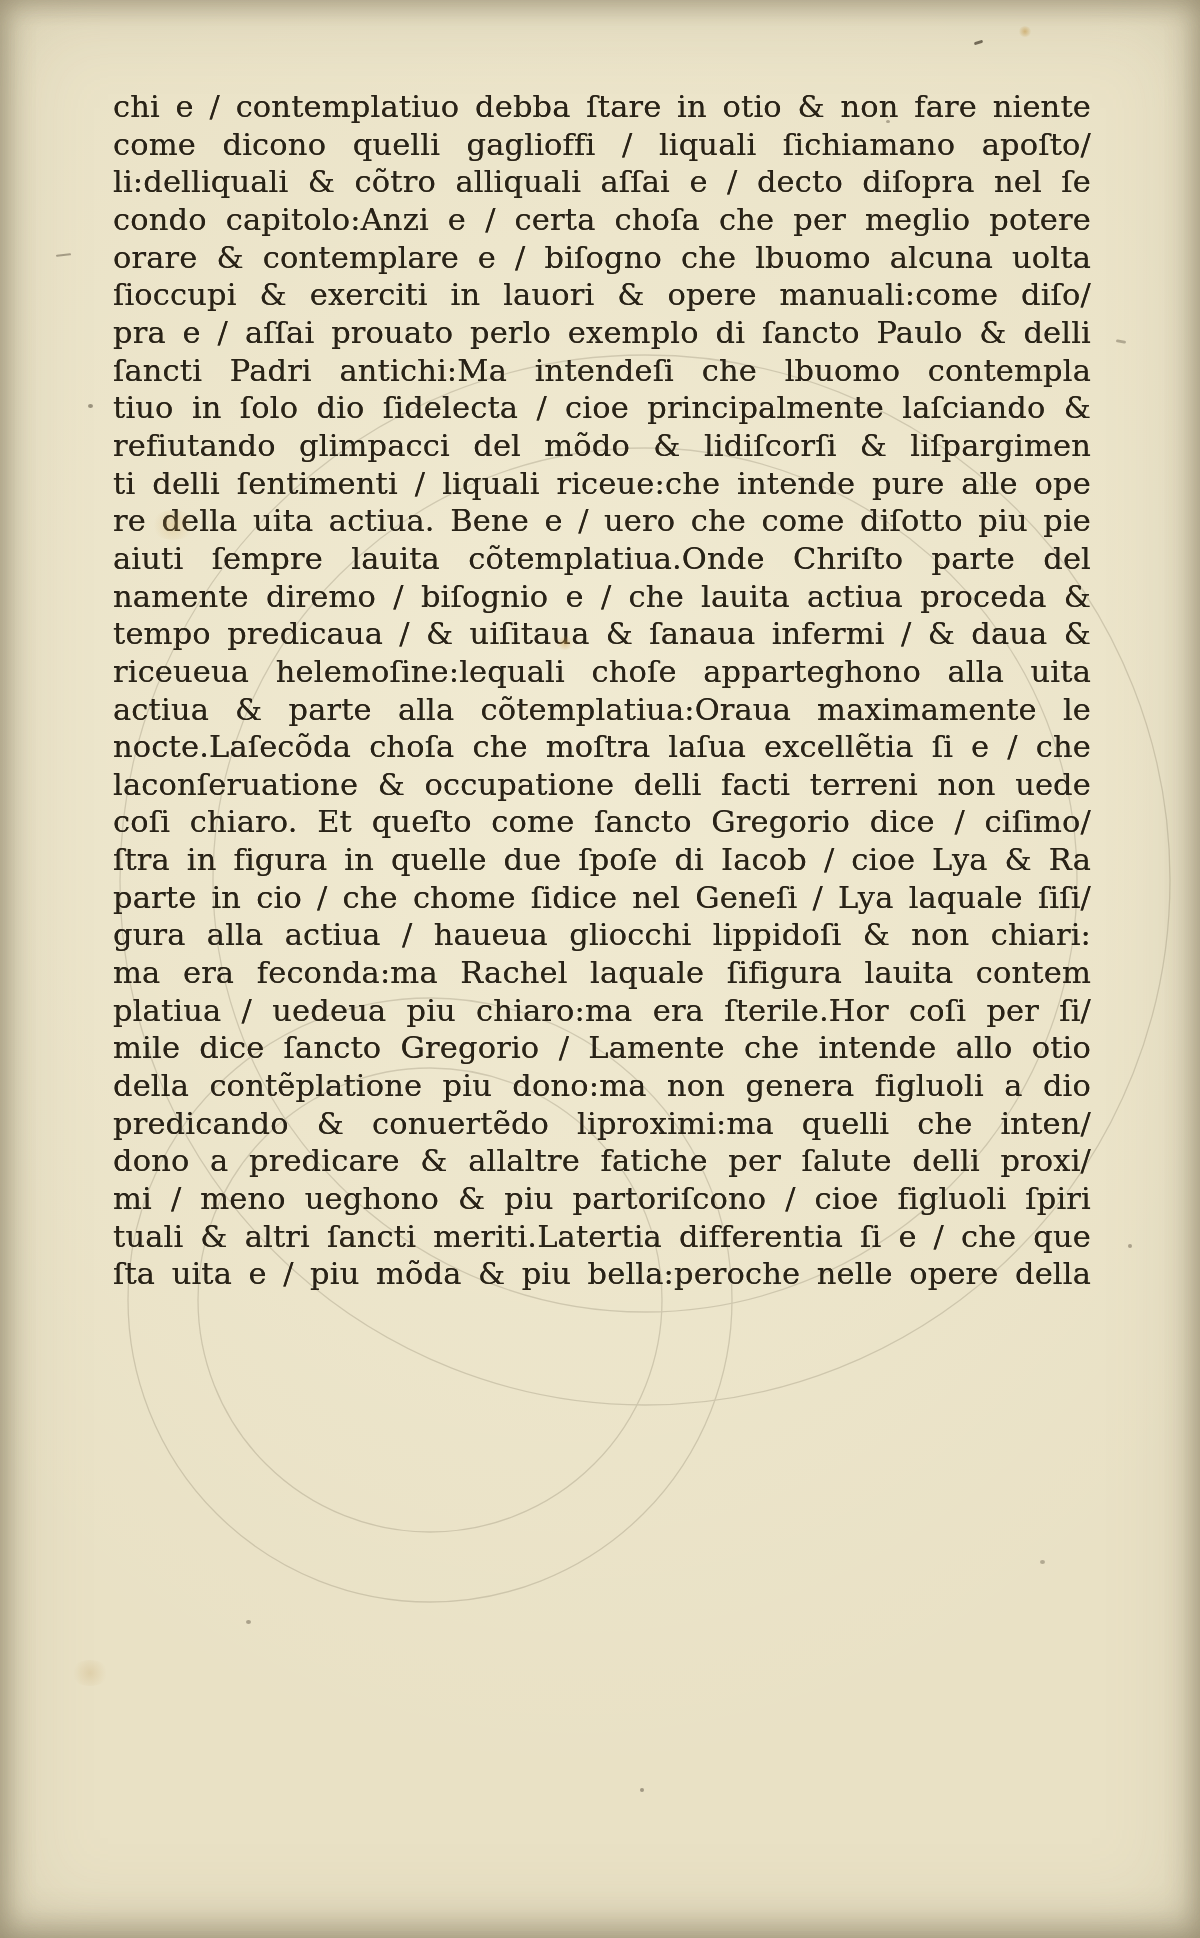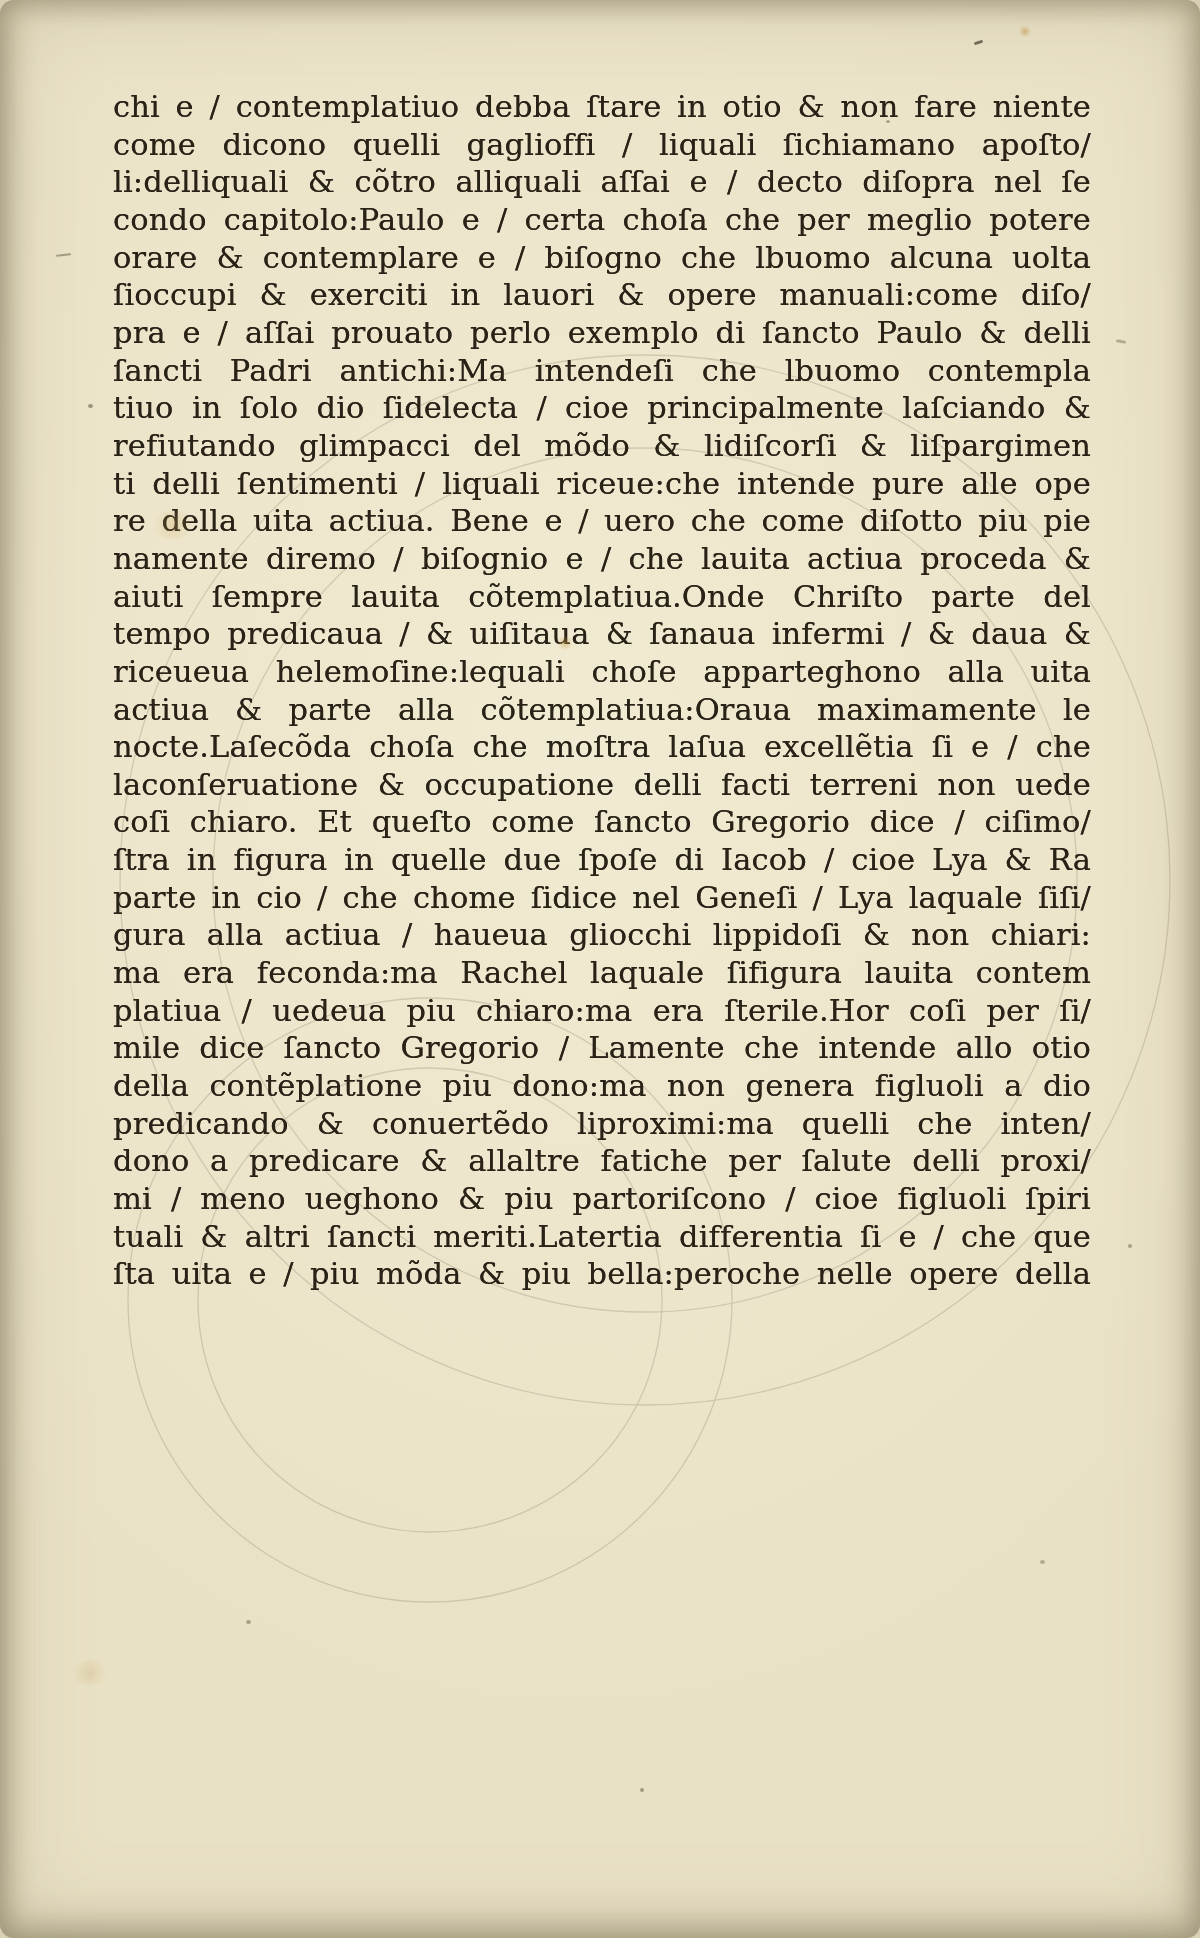--- a/index.html
+++ b/index.html
@@ -13,21 +13,20 @@
     font-family:"DejaVu Serif","Liberation Serif",serif;
     background:#d8d0b4;
   }
   .page{
     position:relative;
     width:1200px;height:1938px;
     background:
       radial-gradient(ellipse 120% 90% at 48% 38%, rgba(255,252,235,.35), rgba(0,0,0,0) 60%),
       var(--paper);
     overflow:hidden;
-    border-radius:14px;
   }
   
   .page::after{
     content:"";
     position:absolute;inset:0;
     pointer-events:none;
     box-shadow:
       inset 0 0 90px rgba(138,124,92,.28),
       inset 10px 0 26px rgba(110,100,75,.22),
       inset -10px 0 26px rgba(110,100,75,.18),
@@ -82,31 +81,31 @@
       <circle cx="645" cy="880" r="432"></circle>
       <circle cx="430" cy="1300" r="302"></circle>
       <circle cx="430" cy="1300" r="232"></circle>
     </g>
   </svg>
 
   <div class="text-block">
       <div class="line">chi e / contemplatiuo debba ſtare in otio &amp; non fare niente</div>
       <div class="line">come dicono quelli gaglioffi / liquali ſichiamano apoſto/</div>
       <div class="line">li:delliquali &amp; cõtro alliquali aſſai e / decto diſopra nel ſe</div>
-      <div class="line">condo capitolo:Paulo e / certa choſa che per meglio potere</div>
+      <div class="line">condo capitolo:Anzi e / certa choſa che per meglio potere</div>
       <div class="line">orare &amp; contemplare e / biſogno che lbuomo alcuna uolta</div>
       <div class="line">ſioccupi &amp; exerciti in lauori &amp; opere manuali:come diſo/</div>
       <div class="line">pra e / aſſai prouato perlo exemplo di ſancto Paulo &amp; delli</div>
       <div class="line">ſancti Padri antichi:Ma intendeſi che lbuomo contempla</div>
       <div class="line">tiuo in ſolo dio ſidelecta / cioe principalmente laſciando &amp;</div>
       <div class="line">refiutando glimpacci del mõdo &amp; lidiſcorſi &amp; liſpargimen</div>
       <div class="line">ti delli ſentimenti / liquali riceue:che intende pure alle ope</div>
       <div class="line">re della uita actiua. Bene e / uero che come diſotto piu pie</div>
+      <div class="line">aiuti ſempre lauita cõtemplatiua.Onde Chriſto parte del</div>
       <div class="line">namente diremo / biſognio e / che lauita actiua proceda &amp;</div>
-      <div class="line">aiuti ſempre lauita cõtemplatiua.Onde Chriſto parte del</div>
       <div class="line">tempo predicaua / &amp; uiſitaua &amp; ſanaua infermi / &amp; daua &amp;</div>
       <div class="line">riceueua helemoſine:lequali choſe apparteghono alla uita</div>
       <div class="line">actiua &amp; parte alla cõtemplatiua:Oraua maximamente le</div>
       <div class="line">nocte.Laſecõda choſa che moſtra laſua excellẽtia ſi e / che</div>
       <div class="line">laconſeruatione &amp; occupatione delli facti terreni non uede</div>
       <div class="line">coſi chiaro. Et queſto come ſancto Gregorio dice / ciſimo/</div>
       <div class="line">ſtra in figura in quelle due ſpoſe di Iacob / cioe Lya &amp; Ra</div>
       <div class="line">parte in cio / che chome ſidice nel Geneſi / Lya laquale ſiſi/</div>
       <div class="line">gura alla actiua / haueua gliocchi lippidoſi &amp; non chiari:</div>
       <div class="line">ma era feconda:ma Rachel laquale ſifigura lauita contem</div>

